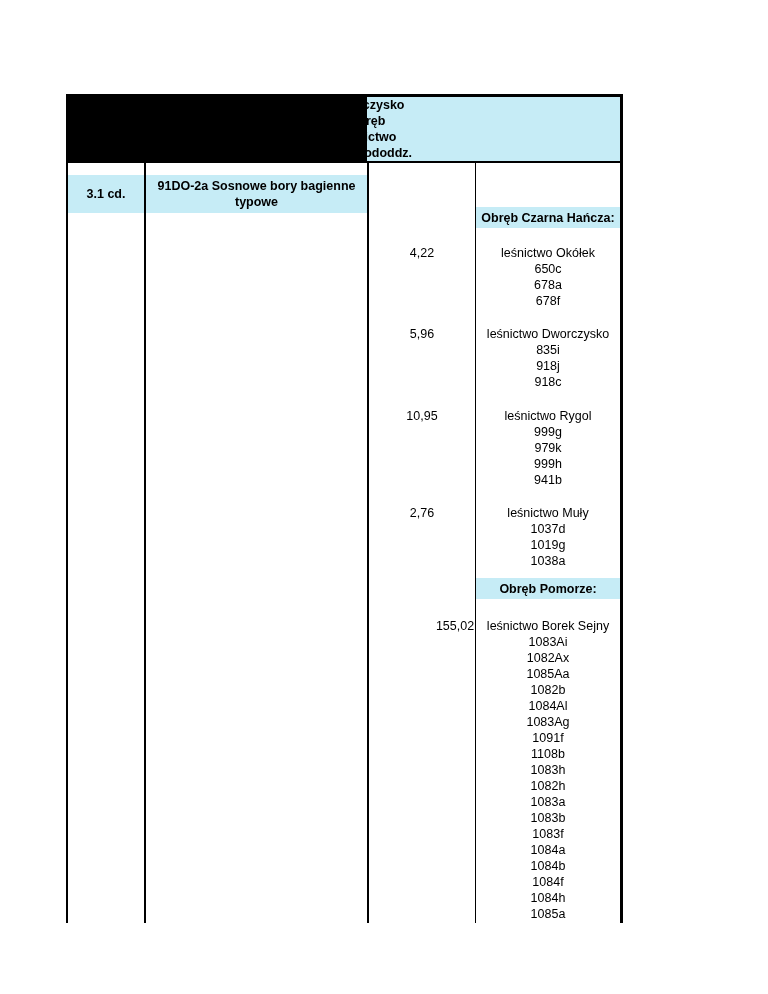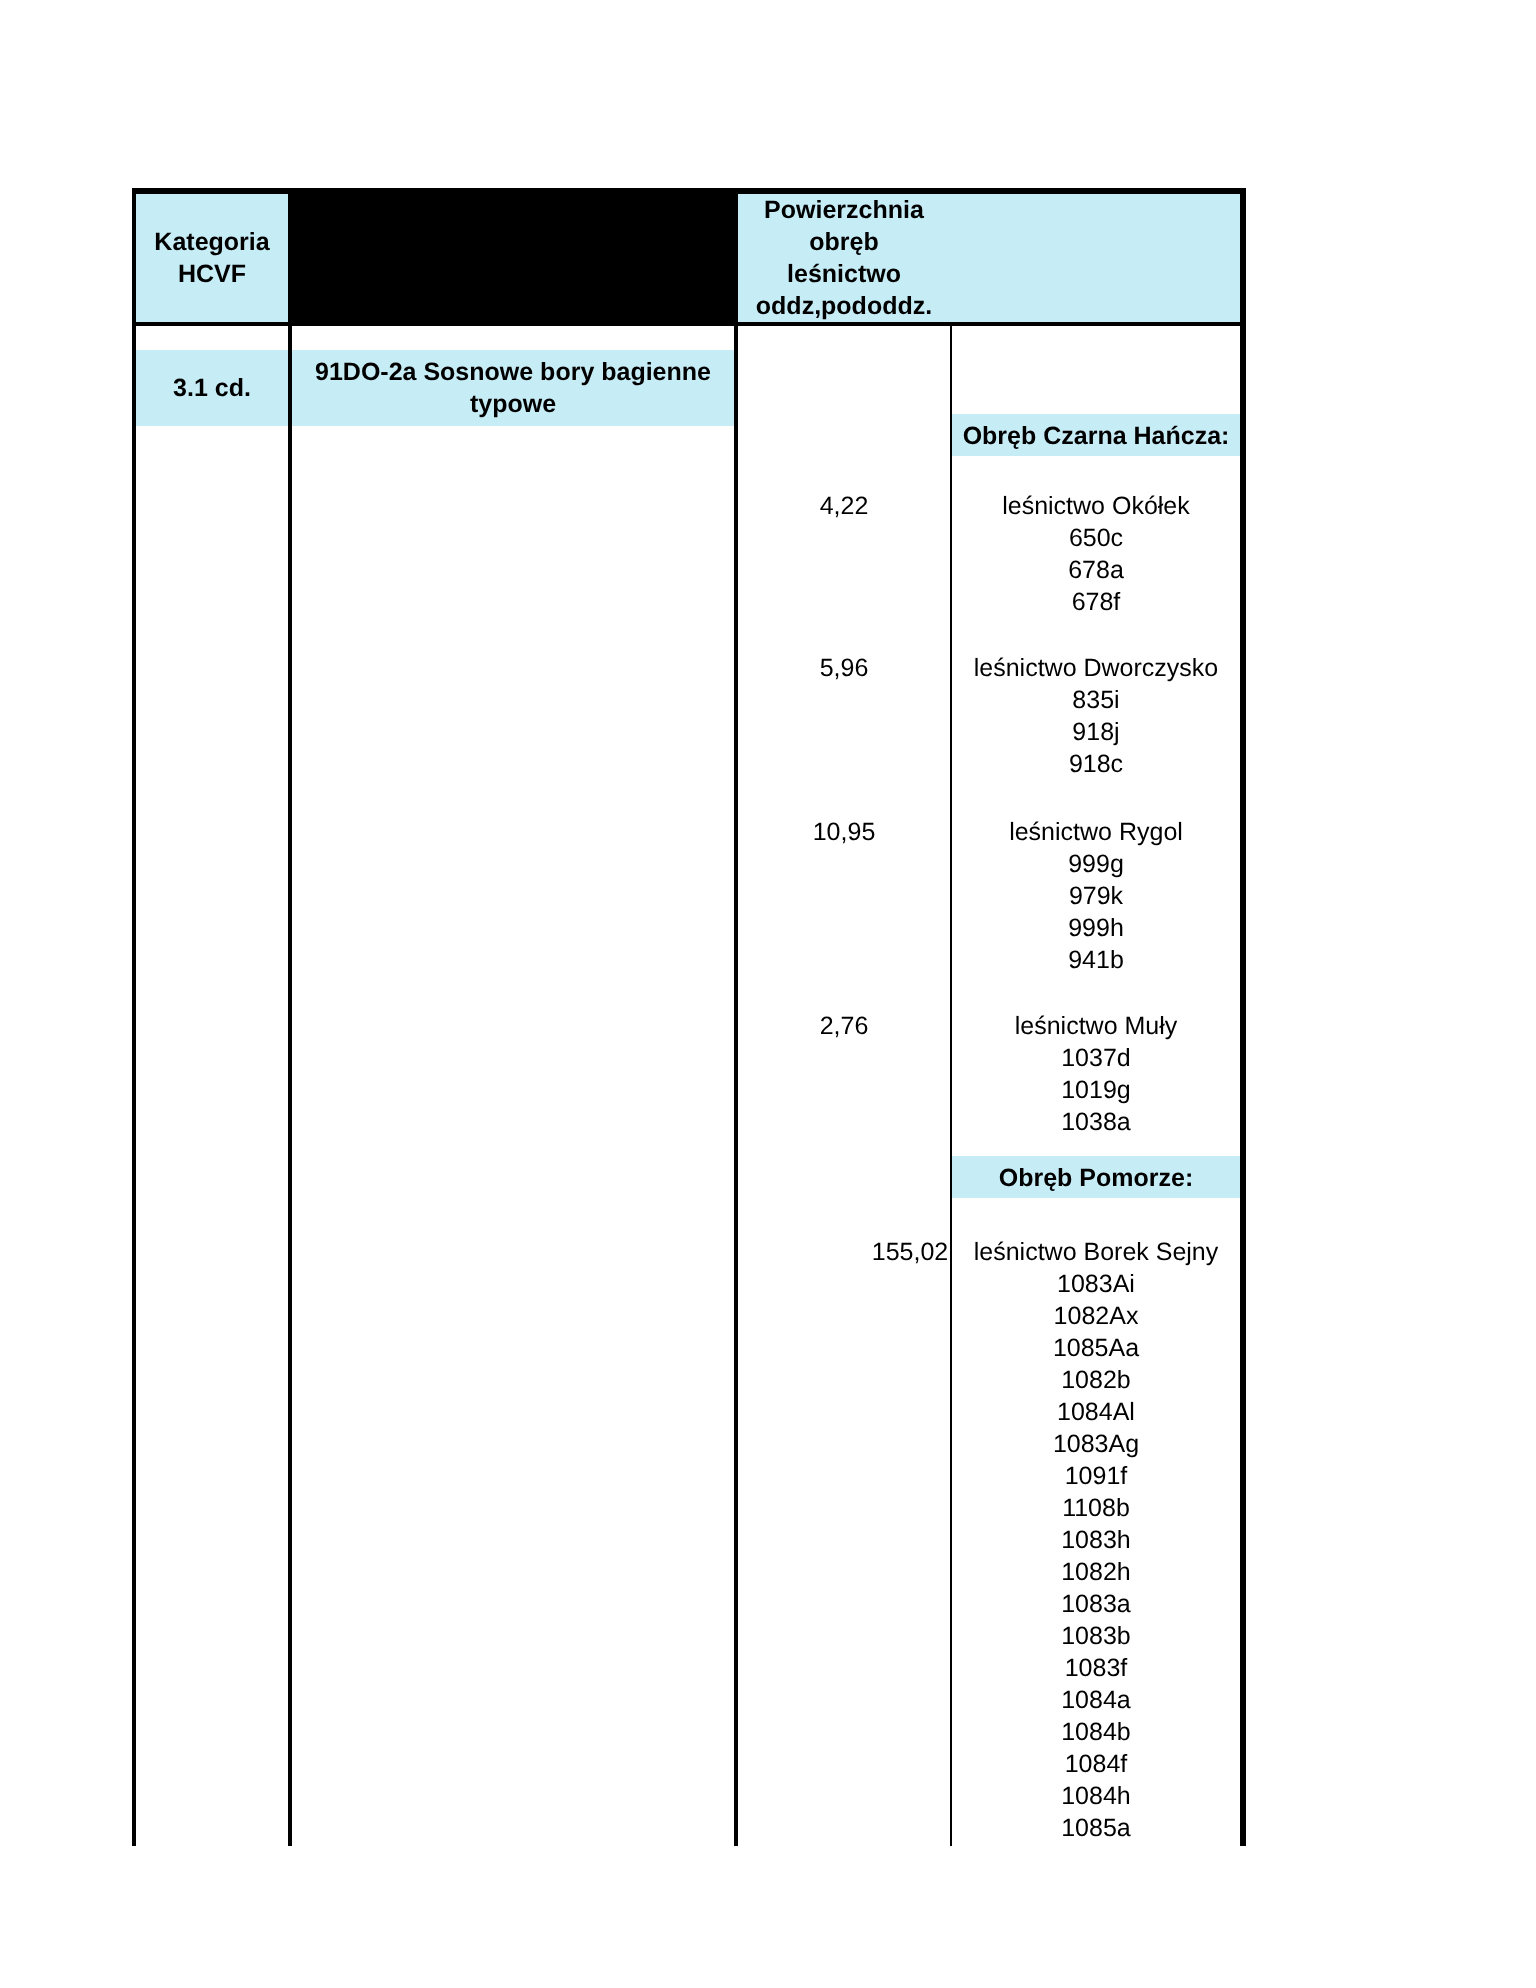--- a/index.html
+++ b/index.html
@@ -89,29 +89,25 @@
   .lesn{}
   .code{font-style:normal;}
 </style>
 </head>
 <body>
 
 <div class="page">
   <div class="hcvf-table">
 
     <div class="thead">
-      <div class="th">
-        <span>Kategoria</span>
-        <span>HCVF</span>
-      </div>
       <div class="hsep"></div>
       <div class="hsep"></div>
       <div class="hsep"></div>
       <div class="th">
-        <span>Powierzchnia</span>
+        <span>Dworczysko</span>
         <span>obręb</span>
         <span>leśnictwo</span>
         <span>oddz,pododdz.</span>
       </div>
     </div>
 
     <div class="tbody">
       <div class="vsep s1"></div>
       <div class="vsep s2"></div>
       <div class="vsep s3"></div>

